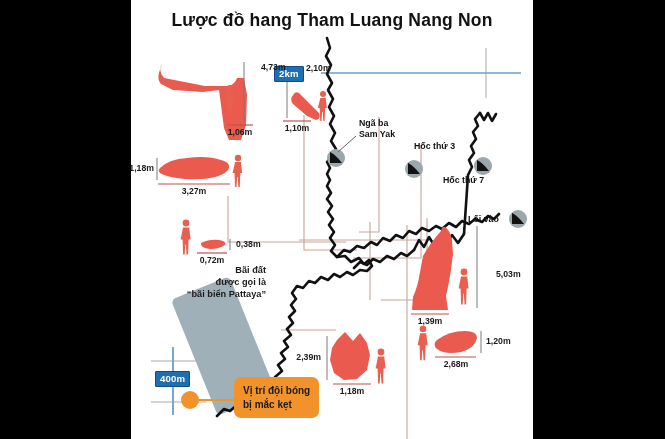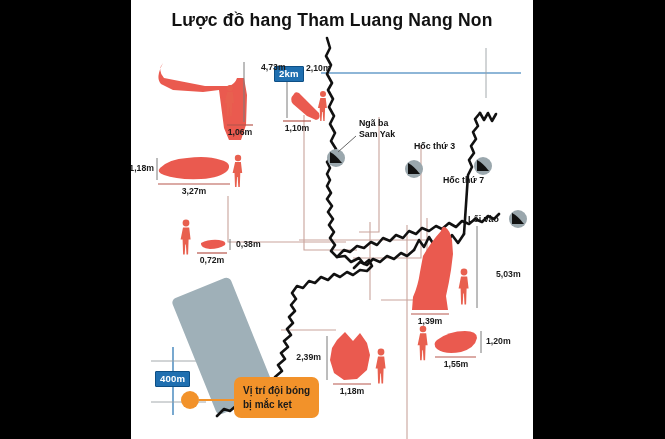--- a/index.html
+++ b/index.html
@@ -208,30 +208,35 @@
     <div class="lbl" style="left:105px;top:239px;text-align:right;">0,38m</div>
     <div class="lbl c" style="left:55px;top:255px;width:52px;">0,72m</div>
 
     <div class="lbl" style="left:352px;top:269px;padding-left:13px;">5,03m</div>
     <div class="lbl c" style="left:273px;top:316px;width:52px;">1,39m</div>
 
     <div class="lbl r" style="left:155px;top:352px;width:35px;">2,39m</div>
     <div class="lbl c" style="left:195px;top:386px;width:52px;">1,18m</div>
 
     <div class="lbl" style="left:355px;top:336px;">1,20m</div>
-    <div class="lbl c" style="left:299px;top:359px;width:52px;">1,55m</div>
+    <div class="lbl c" style="left:299px;top:359px;width:52px;">2,68m</div>
 
     <div class="sitelbl" style="left:228px;top:118px;">
       <span>Ngã ba</span><br>
       <span>Sam Yak</span>
     </div>
     <div class="sitelbl" style="left:283px;top:141px;">Hốc thứ 3</div>
     <div class="sitelbl" style="left:312px;top:175px;">Hốc thứ 7</div>
     <div class="sitelbl" style="left:337px;top:214px;">Lối vào</div>
 
+    <div class="pattaya" style="left:0px;top:265px;width:135px;">
+      <span>Bãi đất</span><br>
+      <span>được gọi là</span><br>
+      <span>“bãi biển Pattaya”</span>
+    </div>
 
     <div class="callout" style="left:103px;top:377px;">
       <span>Vị trí đội bóng</span><br>
       <span>bị mắc kẹt</span>
     </div>
 
   </div>
 </div>
 
 </body></html>

